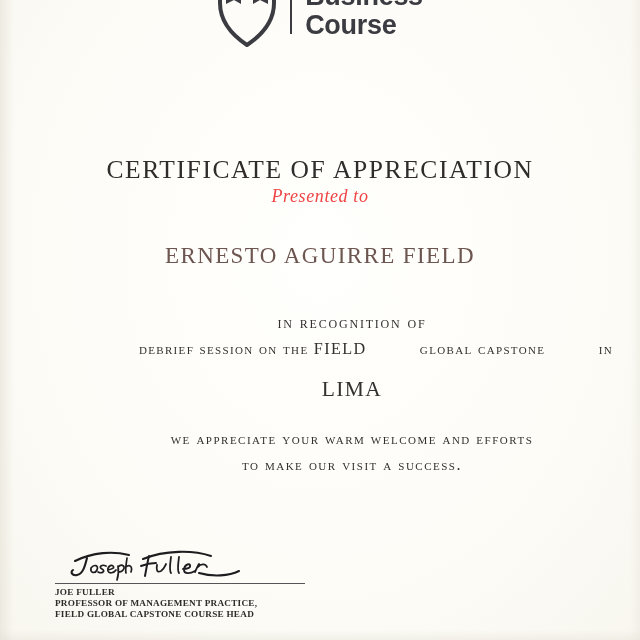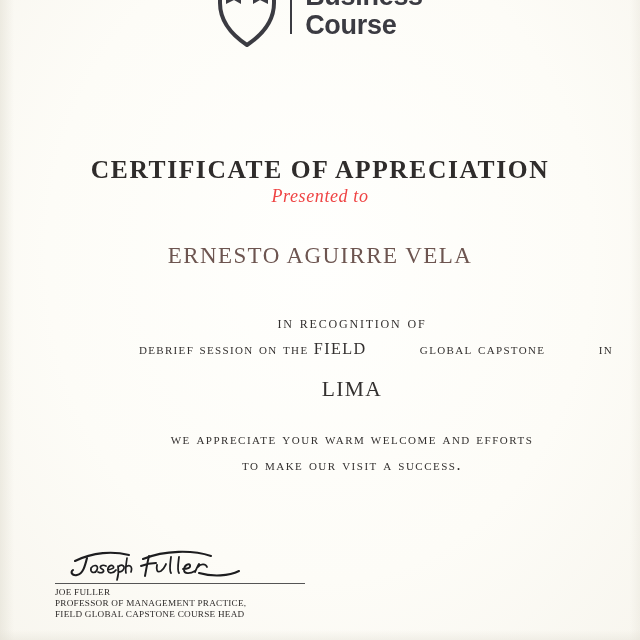--- a/index.html
+++ b/index.html
@@ -79,21 +79,21 @@
   
   .title {
     position: absolute;
     top: 155px;
     left: 0;
     width: 640px;
     text-align: center;
     font-size: 25.5px;
     letter-spacing: 1.6px;
     color: #2f2c2b;
-    font-weight: bold;
+    font-weight: normal;
   }
   .subtitle {
     position: absolute;
     top: 186px;
     left: 0;
     width: 640px;
     text-align: center;
     font-style: italic;
     font-size: 18px;
     letter-spacing: 0.6px;
@@ -174,20 +174,21 @@
     background: #555;
     margin-top: 1px;
   }
   .sig-lines {
     margin-top: 3px;
     font-size: 9.2px;
     letter-spacing: 0.25px;
     line-height: 11.2px;
     color: #2f2c2b;
     text-transform: uppercase;
+    font-weight: bold;
   }
 </style>
 </head>
 <body>
 
 <div class="paper"></div>
 <div class="paper-edge-l"></div>
 <div class="paper-edge-r"></div>
 <div class="paper-edge-b"></div>
 
@@ -217,21 +218,21 @@
     <span class="logo-divider"></span>
     <span class="logo-words">
       <div>Business</div>
       <div>Course</div>
     </span>
   </div>
 
   <div class="title">CERTIFICATE OF APPRECIATION</div>
   <div class="subtitle">Presented to</div>
 
-  <div class="recipient">ERNESTO AGUIRRE VELA</div>
+  <div class="recipient">ERNESTO AGUIRRE FIELD</div>
 
   <div class="body-block">
     <div class="bline l1">In recognition of</div>
     <div class="bline l3"><span class="wordcaps">debrief session  on the </span><span class="allcaps">FIELD</span><span class="wordcaps"> Global Capstone </span><span class="wordcaps">in</span></div>
     <div class="city gap-before-city">LIMA</div>
     <div class="bline l4 gap-after-city">We appreciate your warm welcome and efforts</div>
     <div class="bline l5">to make our visit a success.</div>
   </div>
 
   <div class="sig-area">

